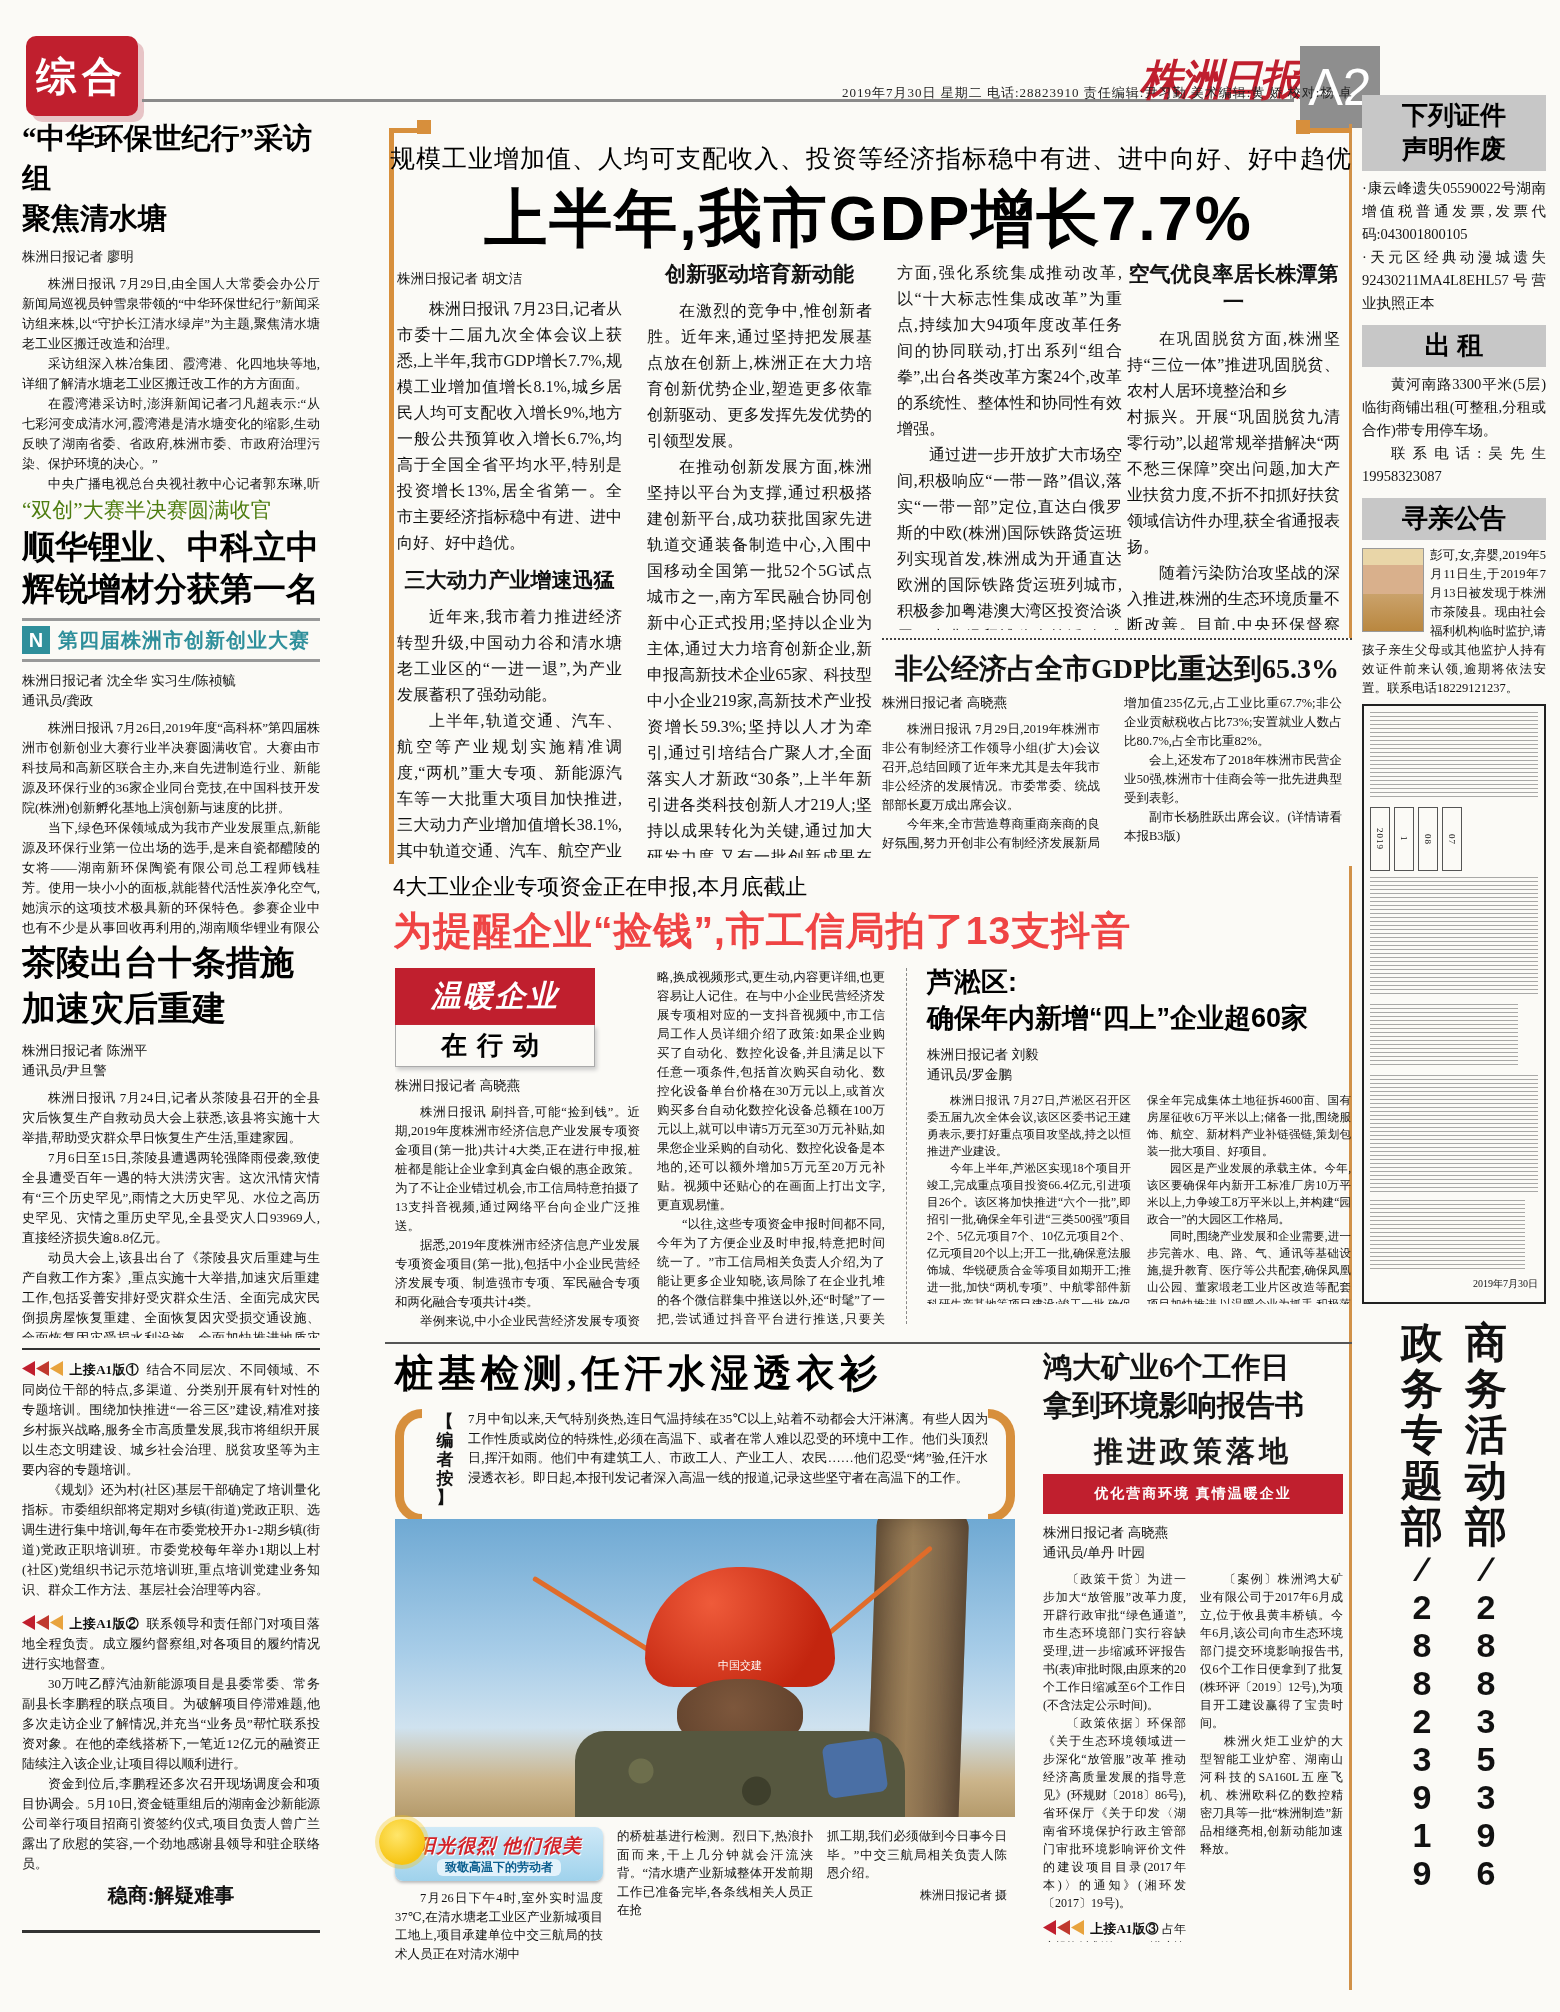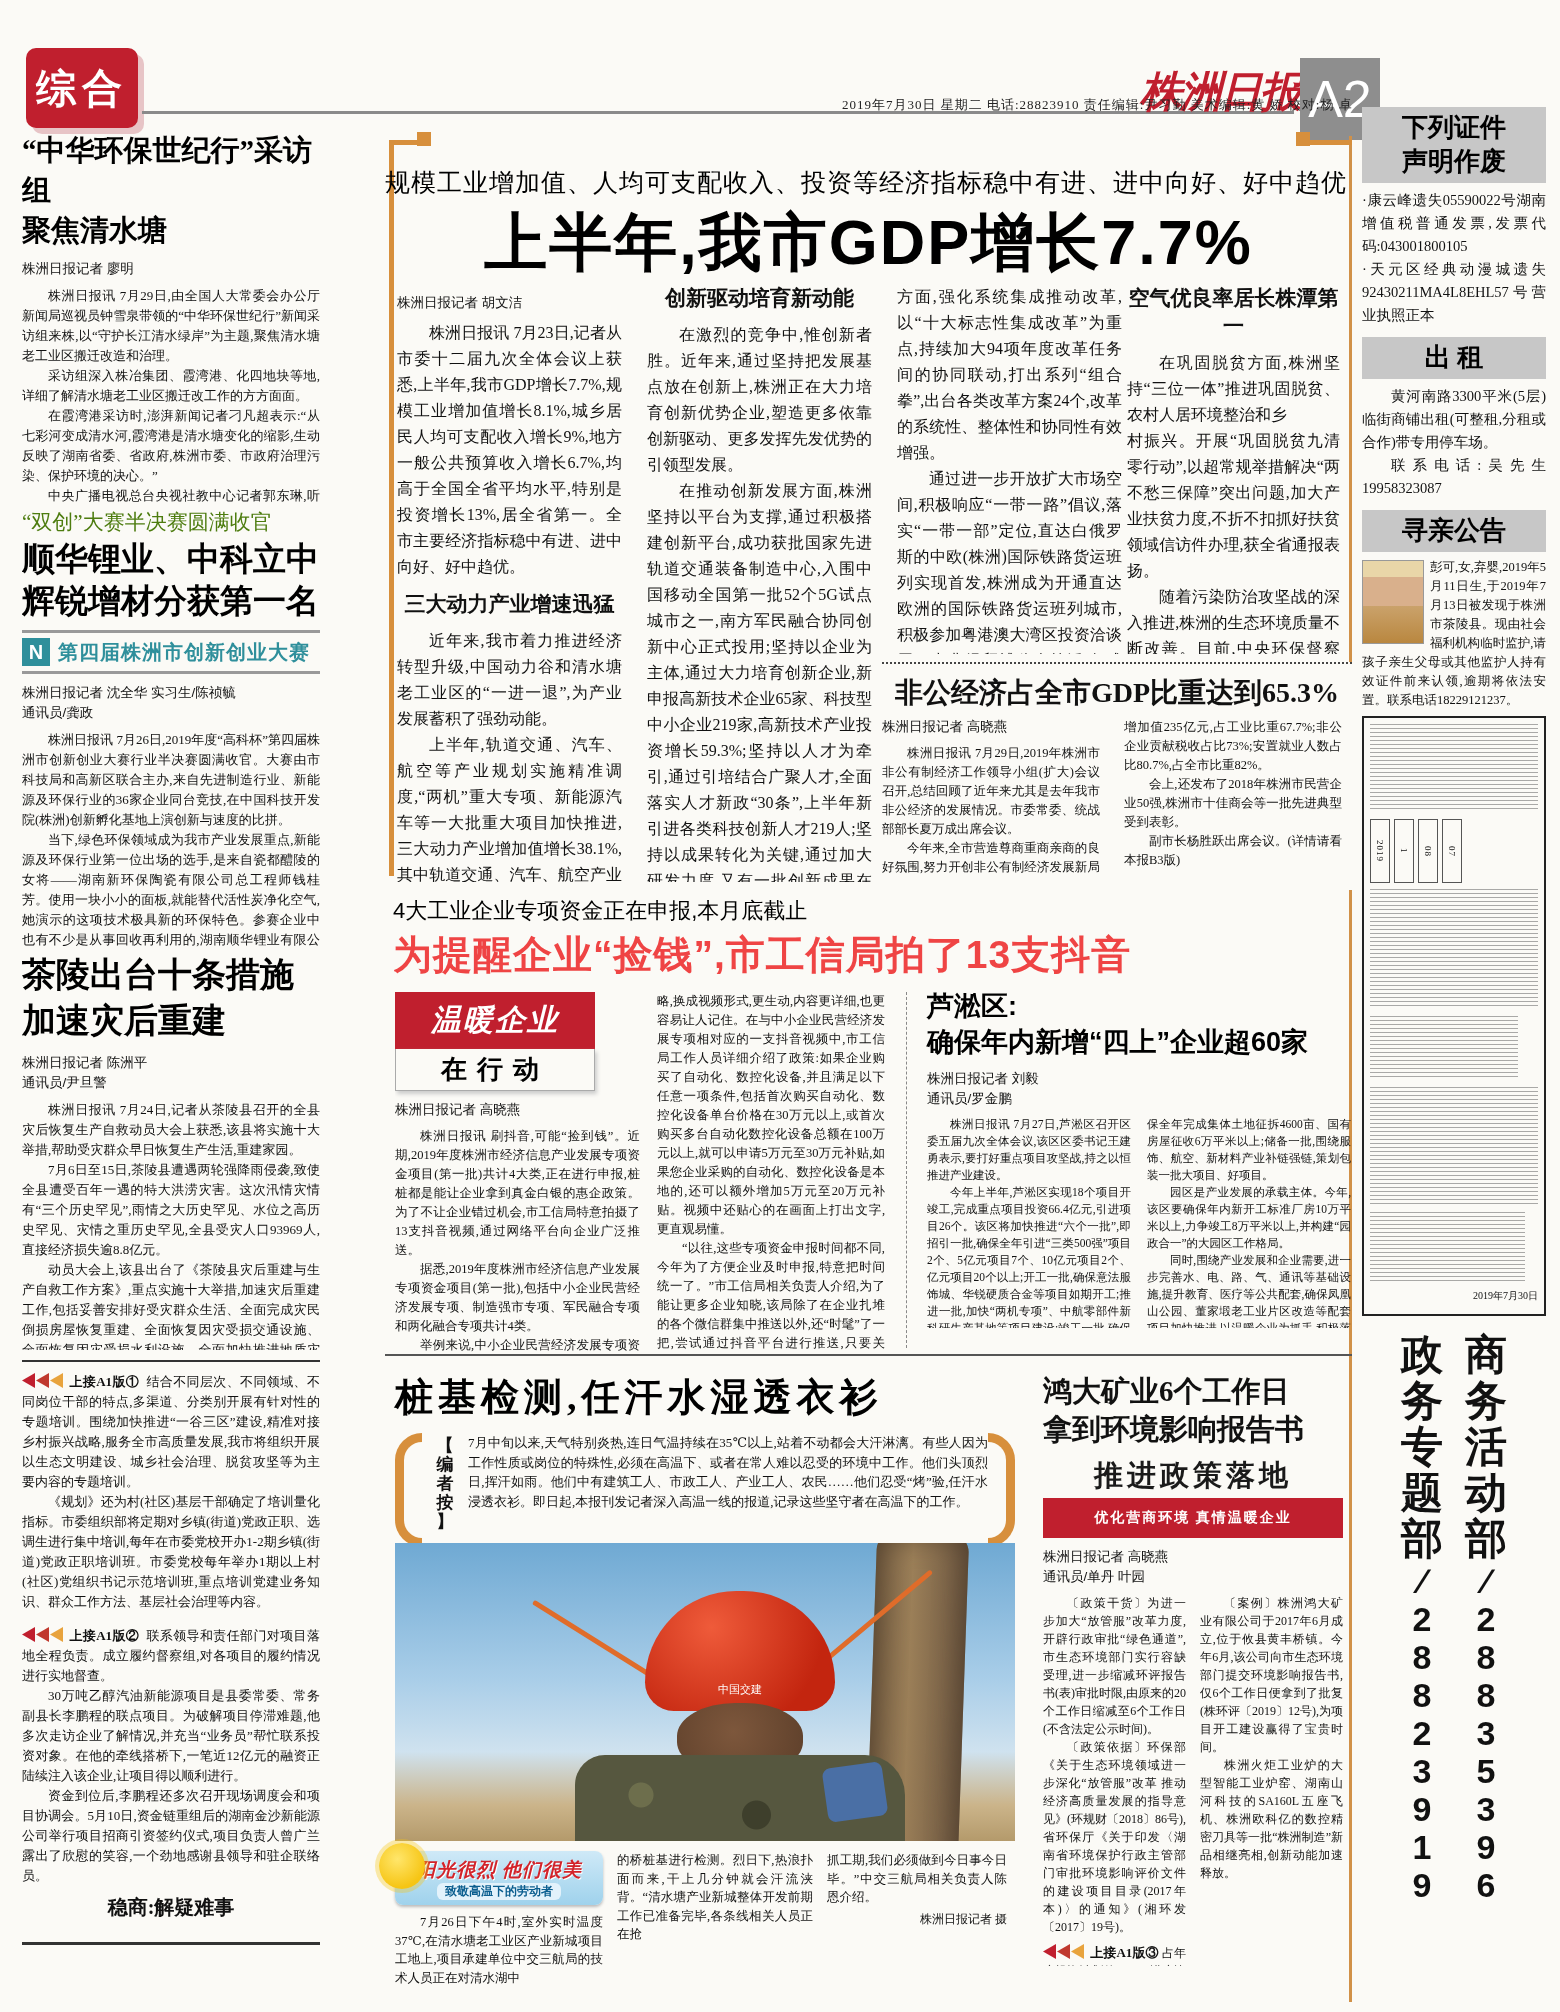--- a/index.html
+++ b/index.html
@@ -1,19 +1,19 @@
 <!DOCTYPE html>
 <html><head>
 <meta charset="utf-8">
 <style>
   html,body{margin:0;padding:0;}
   body{width:1560px;height:2012px;position:relative;background:#fbfaf6;color:#111;
        font-family:"Liberation Serif","DejaVu Serif",serif;}
   #page{position:absolute;inset:0;overflow:hidden;}
-  .abs{position:absolute;margin-top:12px;}
+  .abs{position:absolute;}
   .just{text-align:justify;text-justify:inter-ideograph;}
   .clip{overflow:hidden;}
   p.t{margin:0;text-indent:2em;}
   p.noind{margin:0;text-indent:0;}
   
   .tag-zh{left:26px;top:36px;width:112px;height:80px;background:#c01f2e;border-radius:10px;
           box-shadow:6px 6px 0 #e7c4c6;display:flex;align-items:center;justify-content:center;}
   .tag-zh span{color:#fff;font-size:40px;font-weight:900;letter-spacing:6px;font-family:"Liberation Sans",sans-serif;}
   .head-rule{left:142px;top:99px;width:1152px;height:3px;background:#8a8a8a;}
   .masthead-logo{left:1140px;top:52px;width:155px;color:#c01f2e;font-size:42px;font-weight:900;
@@ -40,21 +40,21 @@
   .jumparrows{display:inline-flex;gap:1px;margin-right:6px;vertical-align:-2px;}
   .jumparrows i{display:inline-block;width:13px;height:15px;clip-path:polygon(100% 0,0 50%,100% 100%);}
   .jumparrows i:nth-child(1){background:#c01f2e;}
   .jumparrows i:nth-child(2){background:#c0392e;}
   .jumparrows i:nth-child(3){background:#e8a33d;}
   .jumplabel{font-weight:700;font-size:13px;}
   .subhead-c{text-align:center;font-weight:900;font-size:20px;margin:8px 0;}
   
   .gdp{left:385px;top:118px;width:967px;height:748px;}
   .orange{background:#d78f3c;}
-  .gdp-kicker{width:100%;text-align:left;top:24px;font-size:25px;letter-spacing:1px;color:#000;
+  .gdp-kicker{width:100%;text-align:right;top:24px;font-size:25px;letter-spacing:1px;color:#000;
               font-family:"Liberation Sans",sans-serif;}
   .gdp-headline{width:100%;text-align:center;top:58px;font-size:63px;font-weight:900;letter-spacing:2px;
                 font-family:"Liberation Sans","DejaVu Sans",sans-serif;color:#000;}
   .gdp .col{top:142px;height:598px;}
   .gdp .col p{font-size:16px;line-height:26px;}
   .sh{ text-align:center;font-weight:900;font-size:21px;margin:10px 0;font-family: "Liberation Serif",serif;}
   .feigong{left:497px;top:520px;width:470px;height:226px;background:#fbfaf6;border-top:2px dotted #444;}
   .fg-headline{text-align:center;font-size:28px;font-weight:900;margin:10px 0 6px;}
   .fg-col p{font-size:12.5px;line-height:19px;}
   

